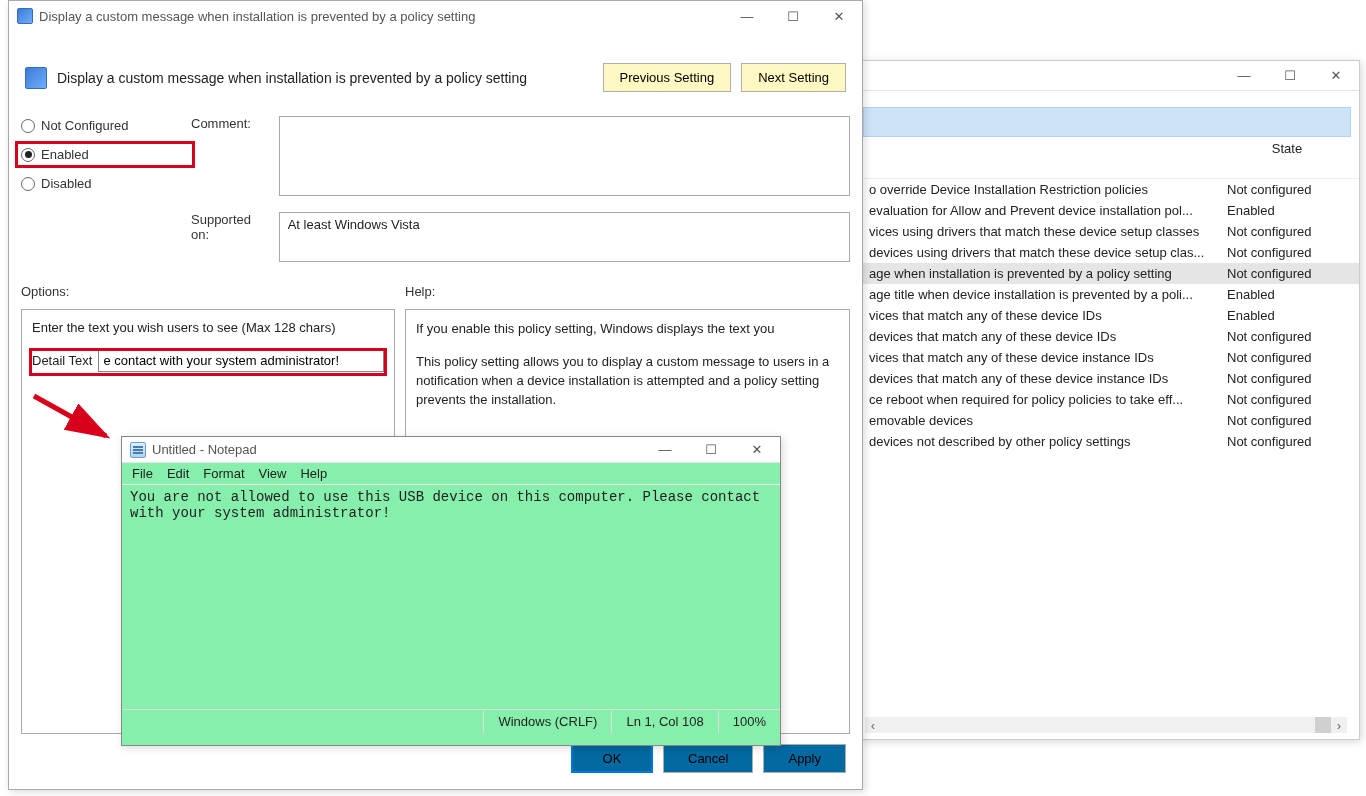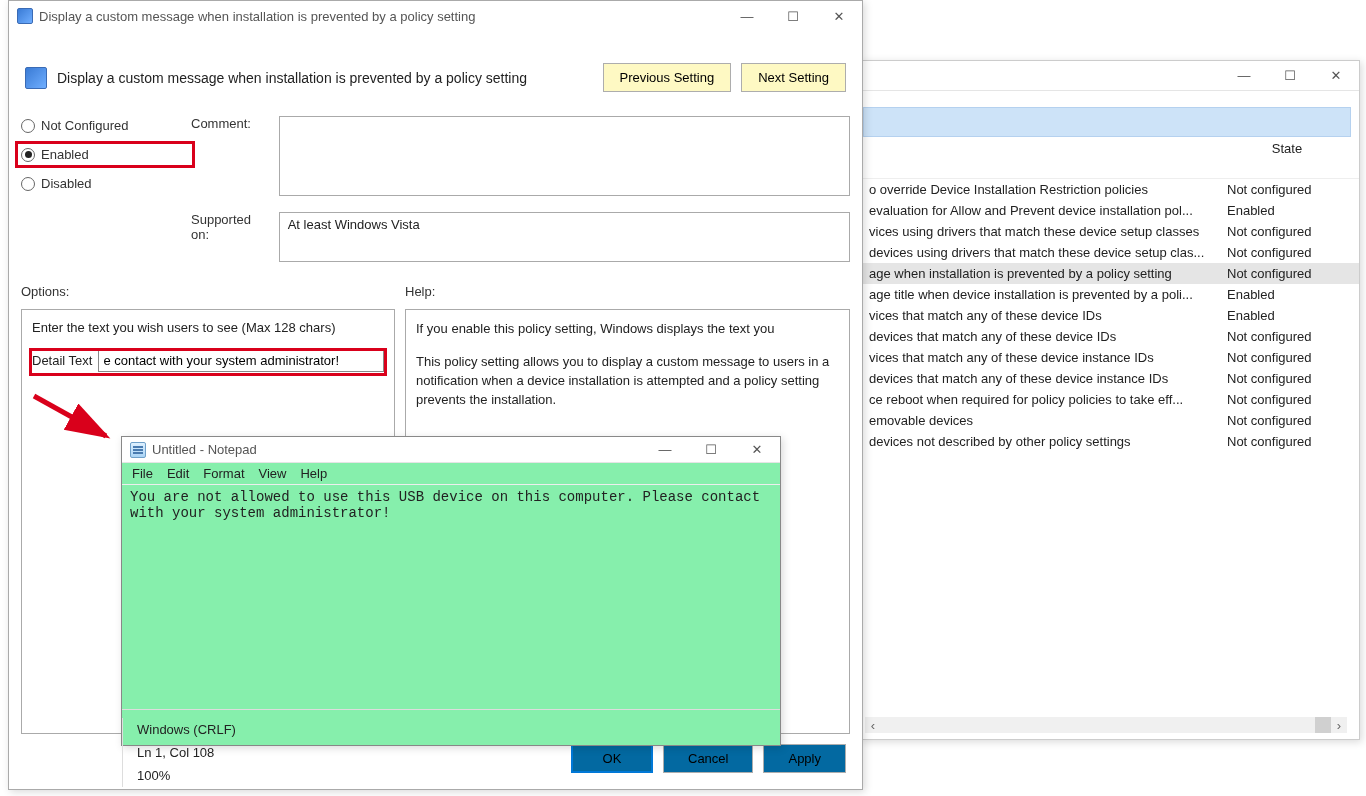--- a/index.html
+++ b/index.html
@@ -123,21 +123,21 @@
   left:108px; top:436px; width:660px; height:310px; border-color:#888;
   background:#86efac;
   margin-left:13px;
 }
 .np .titlebar{height:26px;}
 .np .menu{display:flex; gap:14px; padding:3px 10px; font-size:13px; border-bottom:1px solid #eee;}
 .np .editor{
   font-family:Consolas,"Courier New",monospace; font-size:14px; padding:4px 8px;
   height: 224px; white-space:pre-wrap; word-wrap:break-word;
 }
-.np .status{display:flex; border-top:1px solid #ddd; font-size:13px;flex-direction:column;}
+.np .status{display:flex; border-top:1px solid #ddd; font-size:13px;}
 .np .status .sp{flex:1;}
 .np .status div{padding:4px 14px; border-left:1px solid #ddd;}
 .np .status div:first-child{border-left:none;}
 
 .gpicon{background:linear-gradient(135deg,#3a7bd5,#6faeff);border:1px solid #3a6bb5; border-radius:2px;}
 .npicon{background:linear-gradient(#dff1ff,#a9d3f5);border:1px solid #6fa0c9;border-radius:2px;position:relative;}
 .npicon::after{content:"";position:absolute;left:2px;right:2px;top:3px;height:2px;background:#4a7bb0;box-shadow:0 3px 0 #4a7bb0,0 6px 0 #4a7bb0;}
 </style>
 </head>
 <body>

